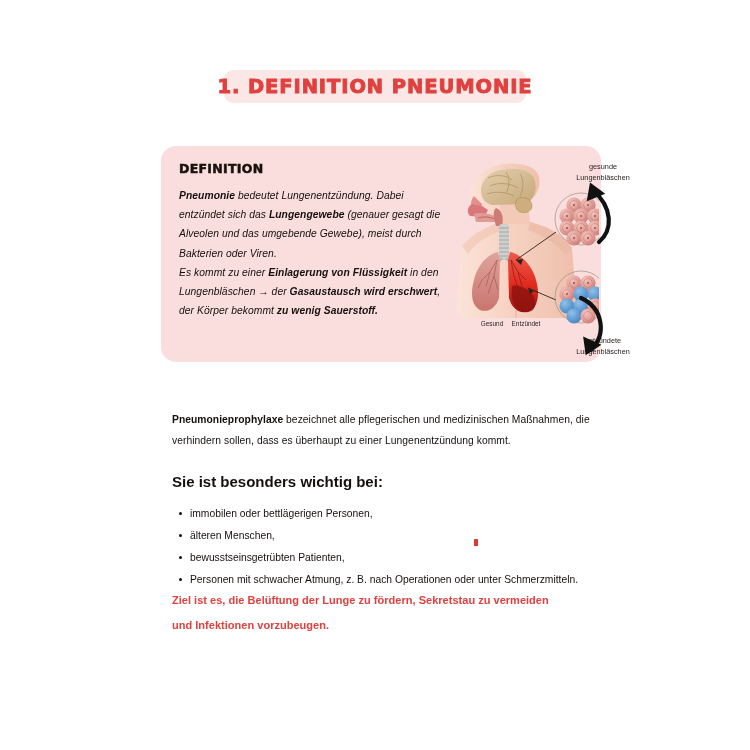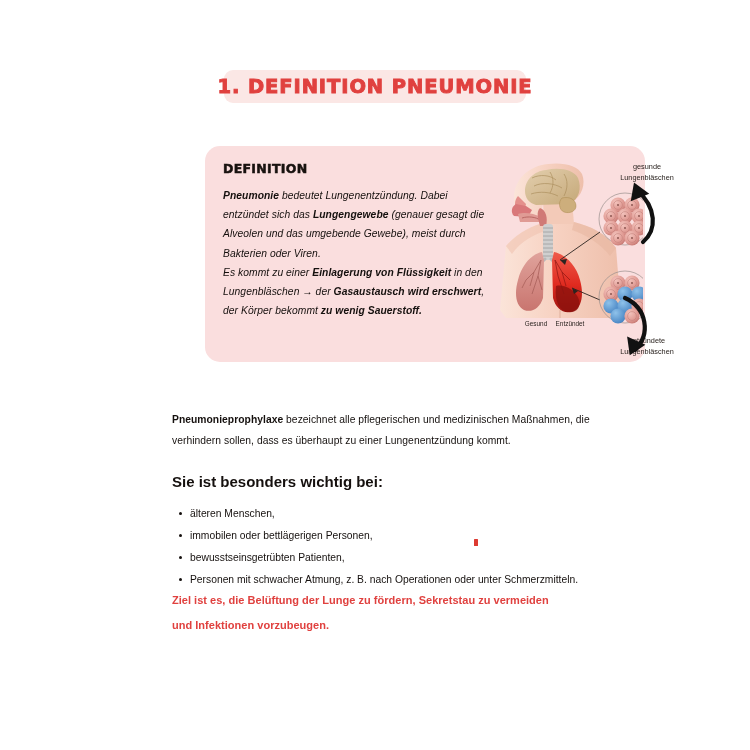--- a/index.html
+++ b/index.html
@@ -38,21 +38,20 @@
     text-shadow: 0 1px 0 rgba(255,255,255,0.20);
   }
 
   
   .def-card {
     position: absolute;
     left: 161px; top: 146px;
     width: 440px; height: 216px;
     background: #fadede;
     border-radius: 15px;
-    margin-left: 44px;
   }
   .def-heading {
     position: absolute;
     left: 18px; top: 15px;
     font-family: "DejaVu Sans", sans-serif;
     font-weight: 700;
     font-size: 12.5px;
     letter-spacing: 0.3px;
     color: #18120f;
     text-transform: uppercase;
@@ -364,22 +363,22 @@
     <svg style="position:absolute;left:404px;top:146px;" width="48" height="70" viewBox="0 0 48 70">
       <path d="M16 6 C38 16, 42 42, 26 58" stroke="#111111" stroke-width="4.2" fill="none" stroke-linecap="round"></path>
       <polygon points="24,64 34,48 14,48" fill="#111111" transform="rotate(24 24 56)"></polygon>
     </svg>
   </div>
 
   <div class="prose">
     <p class="p-para"><b>Pneumonieprophylaxe</b> bezeichnet alle pflegerischen und medizinischen Maßnahmen, die verhindern sollen, dass es überhaupt zu einer Lungenentzündung kommt.</p>
     <p class="p-subhead">Sie ist besonders wichtig bei:</p>
     <ul class="bullets">
+        <li>immobilen oder bettlägerigen Personen,</li>
         <li>älteren Menschen,</li>
-        <li>immobilen oder bettlägerigen Personen,</li>
         <li>bewusstseinsgetrübten Patienten,</li>
         <li>Personen mit schwacher Atmung, z. B. nach Operationen oder unter Schmerzmitteln.</li>
       </ul>
   </div>
 
   <div class="red-caret"></div>
 
   <div class="closing">Ziel ist es, die Belüftung der Lunge zu fördern, Sekretstau zu vermeiden und Infektionen vorzubeugen.</div>
 
 </div>

